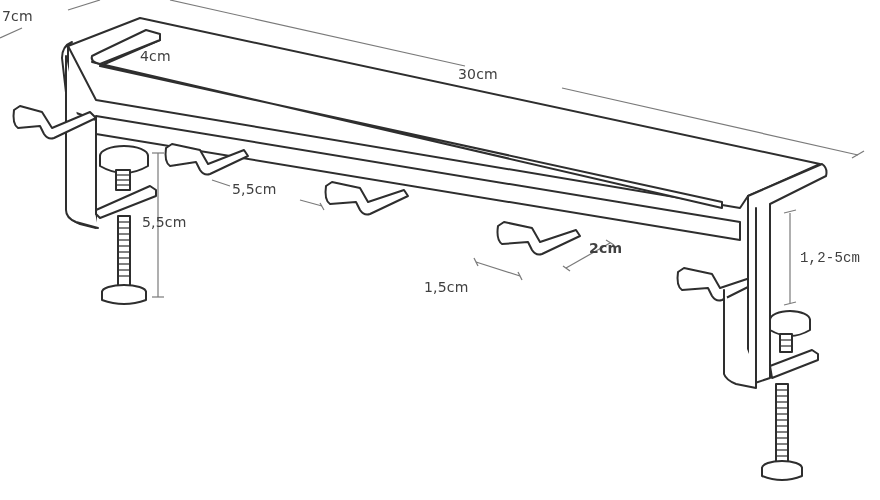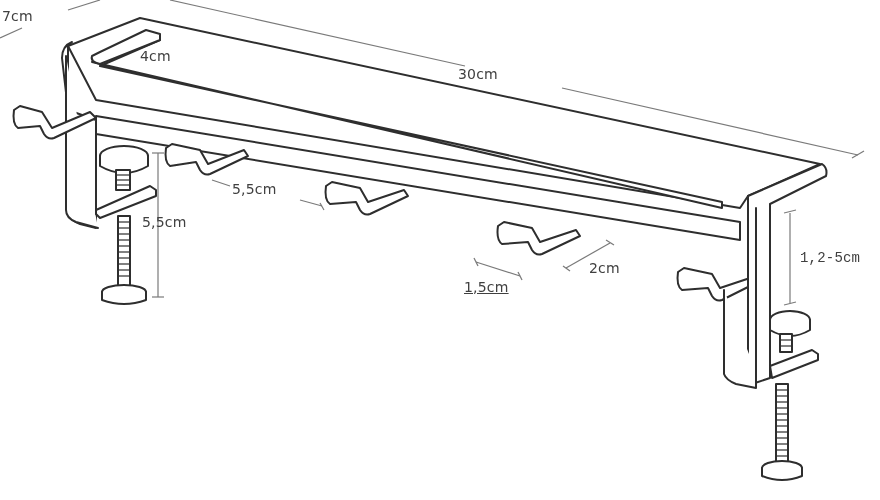--- a/index.html
+++ b/index.html
@@ -134,15 +134,15 @@
     <ellipse class="ln" cx="782" cy="468" rx="20" ry="7"></ellipse>
     <path class="ln" d="M762 468 L762 476 Q782 484 802 476 L802 468"></path>
   </g>
 </svg>
 
 <div class="lbl" style="left:2px;top:8px;">7cm</div>
 <div class="lbl" style="left:140px;top:48px;">4cm</div>
 <div class="lbl" style="left:458px;top:66px;">30cm</div>
 <div class="lbl" style="left:232px;top:181px;">5,5cm</div>
 <div class="lbl" style="left:142px;top:214px;">5,5cm</div>
-<div class="lbl" style="left:589px;top:260px;">2cm</div>
-<div class="lbl" style="left:464px;top:279px;text-decoration:underline;">1,5cm</div>
+<div class="lbl" style="left:589px;top:240px;font-weight:bold;">2cm</div>
+<div class="lbl" style="left:424px;top:279px;">1,5cm</div>
 <div class="lbl" style="left:800px;top:250px;font-family:Liberation Mono, monospace;">1,2-5cm</div>
 
 </body></html>

